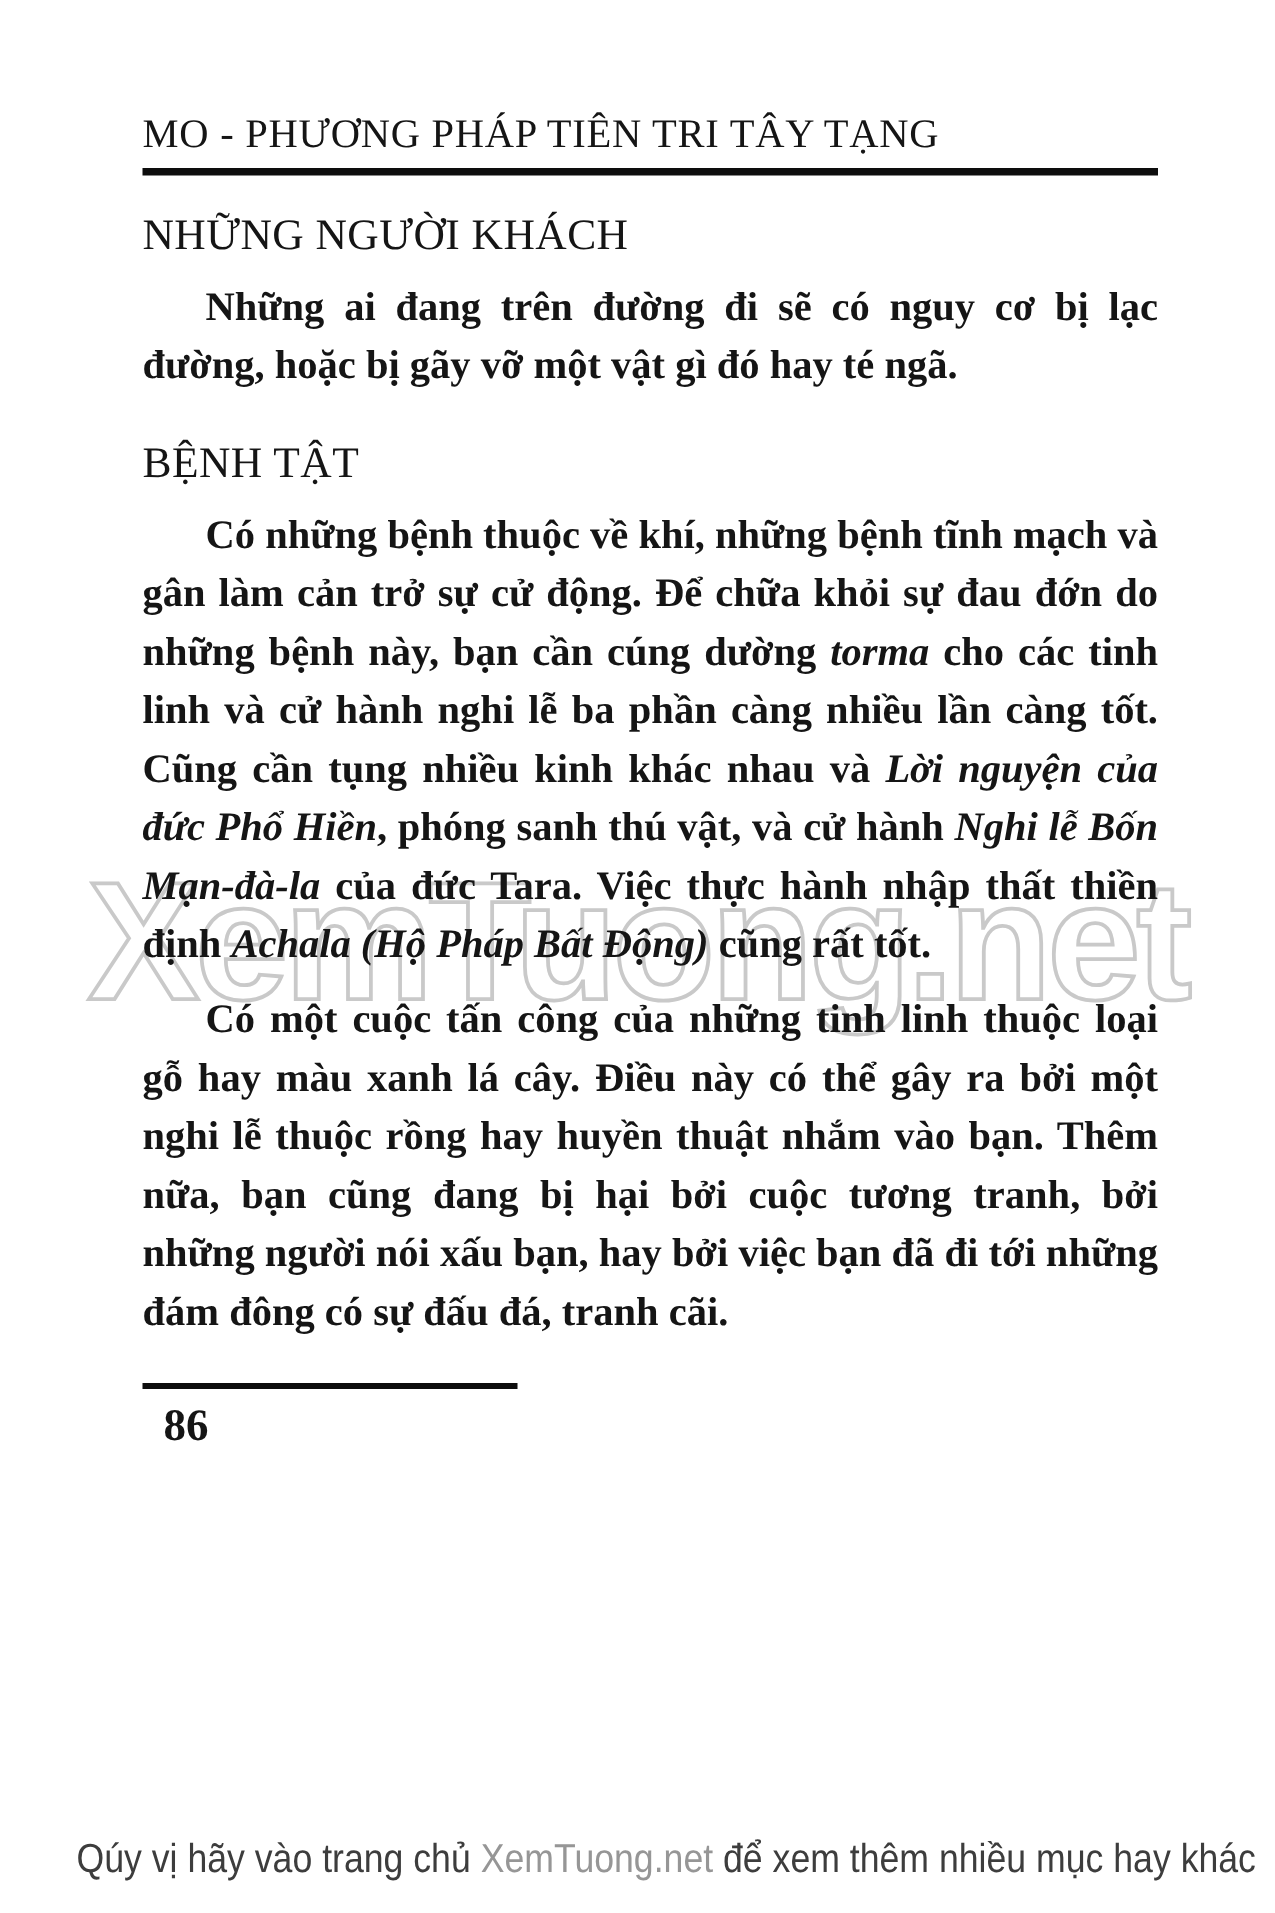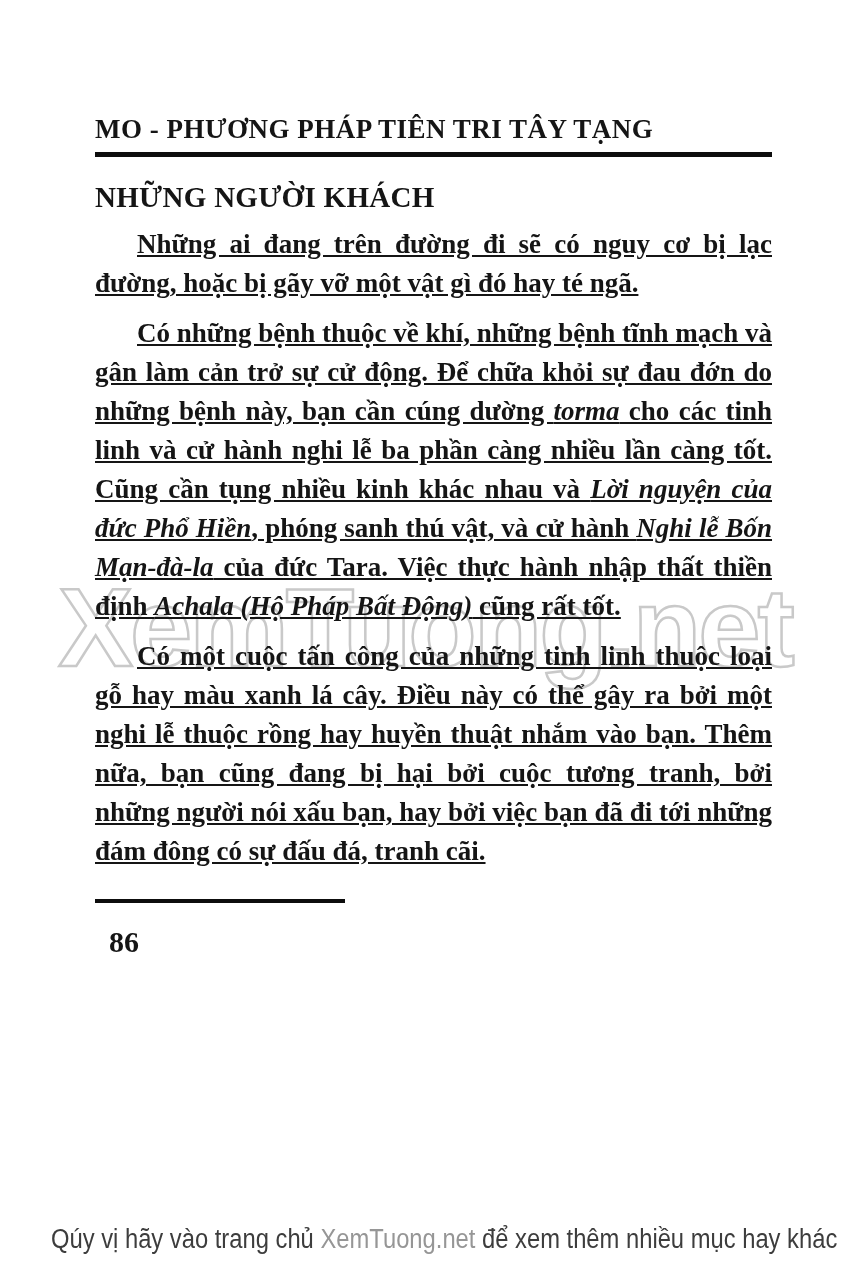--- a/index.html
+++ b/index.html
@@ -27,58 +27,56 @@
     -webkit-text-stroke: 2.5px #c9c9c9;
     z-index: 0;
     white-space: nowrap;
   }
   .content {
     position: relative;
     z-index: 1;
     padding: 74px 78px 0 95px;
   }
   .header-title {
-    font-weight: 700;
+    font-weight: 400;
     font-size: 27px;
     letter-spacing: 0.5px;
     white-space: nowrap;
-    margin-top: 40px;
   }
   .header-rule {
     height: 5px;
     background: #0d0d0d;
     margin-top: 7px;
   }
   .section-heading {
-    font-weight: 700;
+    font-weight: 400;
     font-size: 29px;
     letter-spacing: 0.3px;
     margin-top: 30px;
   }
   .section-heading.first { margin-top: 24px; }
   .para {
     font-weight: 700;
     font-size: 27px;
     line-height: 39px;
     text-align: justify;
     text-indent: 42px;
     margin-top: 11px;
-    text-decoration: underline;
   }
   .para i { font-style: italic; }
   .bottom-rule {
     width: 250px;
     height: 4px;
     background: #0d0d0d;
     margin-top: 28px;
   }
   .page-number {
     font-weight: 700;
     font-size: 30px;
-    margin-top: 22px;
+    margin-top: 8px;
     padding-left: 14px;
   }
   .footer {
     position: absolute;
     left: 0;
     right: 0;
     top: 1224px;
     text-align: center;
     font-family: "Liberation Sans", sans-serif;
     font-size: 27px;
@@ -96,20 +94,21 @@
 <div class="watermark">XemTuong.net</div>
 
 <div class="content">
 
   <div class="header-title">MO - PHƯƠNG PHÁP TIÊN TRI TÂY TẠNG</div>
   <div class="header-rule"></div>
 
   <div class="section-heading first">NHỮNG NGƯỜI KHÁCH</div>
   <div class="para"><span>Những ai đang trên đường đi sẽ có nguy cơ bị lạc đường, hoặc bị gãy vỡ một vật gì đó hay té ngã.</span></div>
 
+  <div class="section-heading">BỆNH TẬT</div>
   <div class="para"><span>Có những bệnh thuộc về khí, những bệnh tĩnh mạch và gân làm cản trở sự cử động. Để chữa khỏi sự đau đớn do những bệnh này, bạn cần cúng dường </span><i>torma</i><span> cho các tinh linh và cử hành nghi lễ ba phần càng nhiều lần càng tốt. Cũng cần tụng nhiều kinh khác nhau và </span><i>Lời nguyện của đức Phổ Hiền</i><span>, phóng sanh thú vật, và cử hành </span><i>Nghi lễ Bốn Mạn-đà-la</i><span> của đức Tara. Việc thực hành nhập thất thiền định </span><i>Achala (Hộ Pháp Bất Động)</i><span> cũng rất tốt.</span></div>
 
   <div class="para"><span>Có một cuộc tấn công của những tinh linh thuộc loại gỗ hay màu xanh lá cây. Điều này có thể gây ra bởi một nghi lễ thuộc rồng hay huyền thuật nhắm vào bạn. Thêm nữa, bạn cũng đang bị hại bởi cuộc tương tranh, bởi những người nói xấu bạn, hay bởi việc bạn đã đi tới những đám đông có sự đấu đá, tranh cãi.</span></div>
 
 
   <div class="bottom-rule"></div>
   <div class="page-number">86</div>
 
 </div>
 

